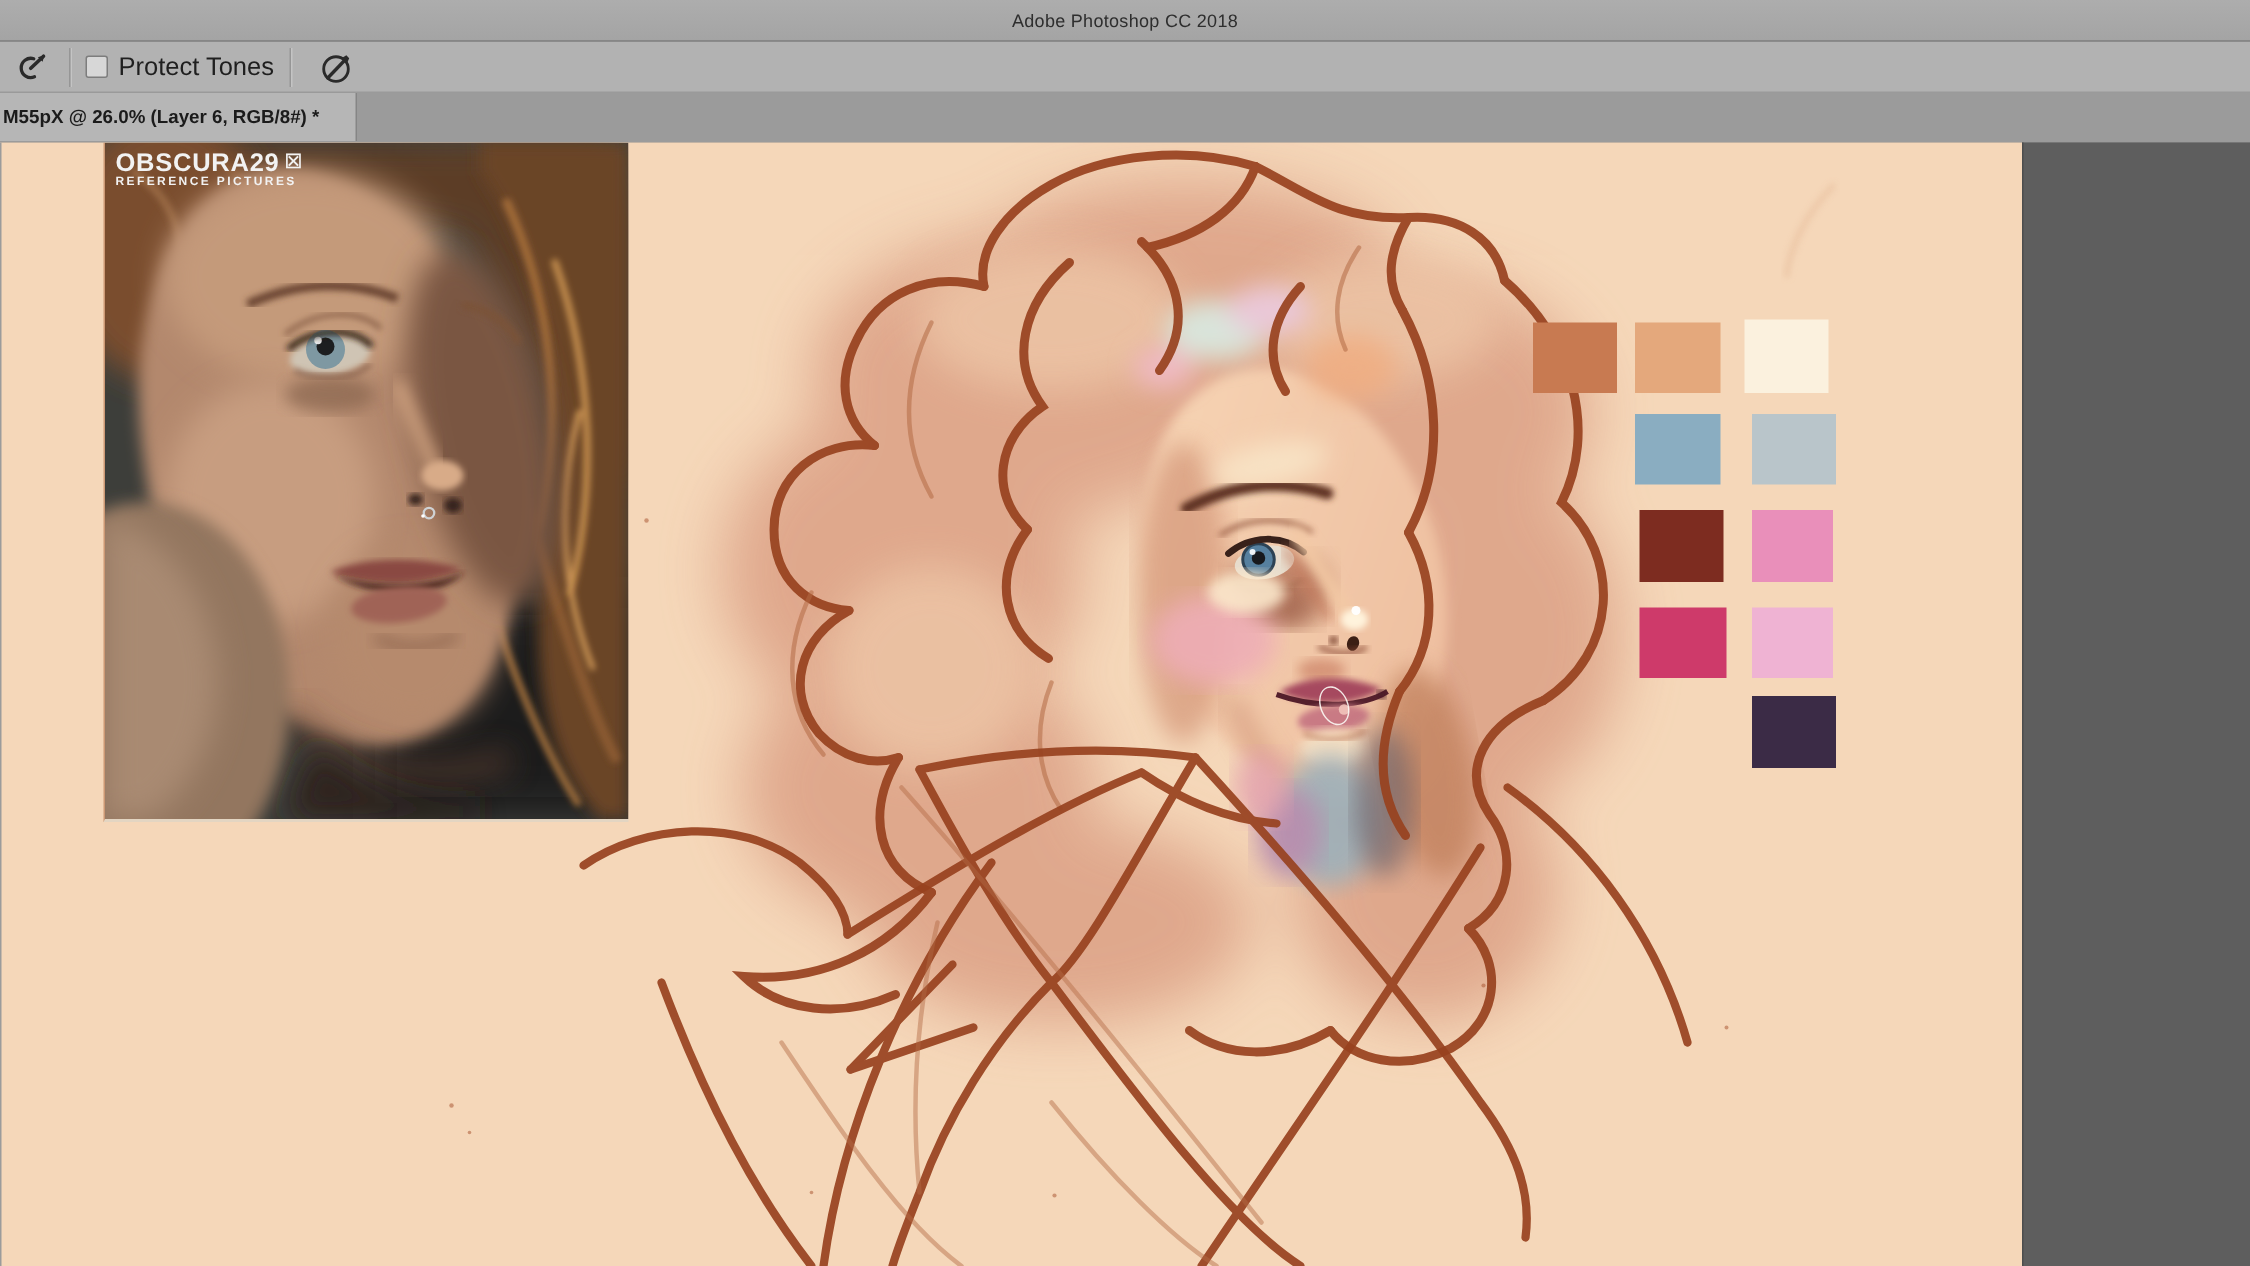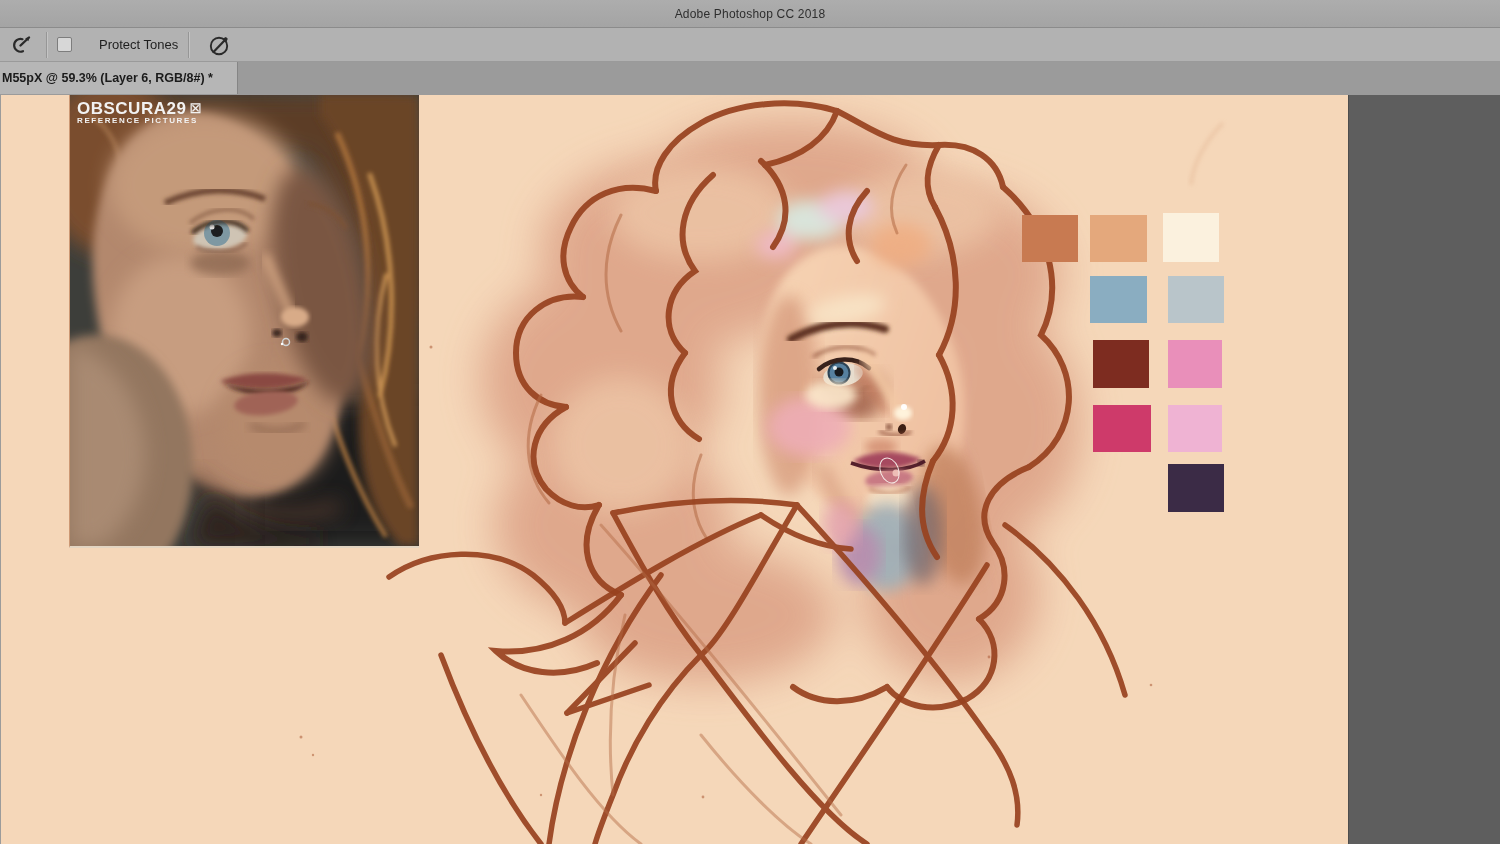--- a/index.html
+++ b/index.html
@@ -11,21 +11,21 @@
   .titlebar{position:absolute;left:0;top:0;width:100%;height:27px;background:linear-gradient(#adadad,#a4a4a4);
             border-bottom:1px solid #8b8b8b;display:flex;align-items:center;justify-content:center;}
   .titlebar span{font-size:12px;color:#2e2e2e;letter-spacing:.2px;}
 
   .optionsbar{position:absolute;left:0;top:28px;width:100%;height:33px;background:#b2b2b2;
               border-bottom:1px solid #9a9a9a;display:flex;align-items:center;}
   .opt-icon{width:30px;height:26px;display:flex;align-items:center;justify-content:center;margin-left:6px;}
   .opt-div{width:1px;height:26px;background:#969696;box-shadow:1px 0 0 #c4c4c4;margin:0 10px;}
   .pt-wrap{display:flex;align-items:center;gap:7px;}
   .checkbox{width:13px;height:13px;background:#d7d7d7;border:1px solid #7d7d7d;border-radius:2px;}
-  .pt-label{font-size:13px;color:#1f1f1f;margin-left:20px;}
+  .pt-label{font-size:17px;color:#1f1f1f;}
 
   .tabbar{position:absolute;left:0;top:62px;width:100%;height:33px;background:#9b9b9b;
           border-bottom:1px solid #838383;}
   .tab{position:absolute;left:0;top:0;height:32px;width:238px;background:#b6b6b6;
        border-right:1px solid #858585;display:flex;align-items:center;padding-left:2px;box-sizing:border-box;}
   .tab span{font-size:12.5px;font-weight:bold;color:#1b1b1b;white-space:nowrap;overflow:hidden;}
 
   
   .workspace{position:absolute;left:0;top:95px;width:1500px;height:749px;}
   .canvas{position:absolute;left:0;top:0;width:1348px;height:749px;background:var(--canvas-bg,#f5d7b9);
@@ -76,21 +76,21 @@
       <svg width="26" height="24" viewBox="0 0 26 24">
         <circle cx="12" cy="13" r="8.2" fill="none" stroke="#2a2a2a" stroke-width="1.9"></circle>
         <path d="M6.5 19 L17.5 7.5" stroke="#2a2a2a" stroke-width="2.2" stroke-linecap="round"></path>
         <path d="M18.9 3.9 L15.9 5.6 L19.4 9 L20.8 5.8 Z" fill="#2a2a2a"></path>
       </svg>
     </div>
   </div>
 
   <div class="tabbar">
     <div class="tab">
-      <span>M55pX @ 59.3% (Layer 6, RGB/8#) *</span>
+      <span>M55pX @ 26.0% (Layer 6, RGB/8#) *</span>
     </div>
   </div>
 
   <div class="workspace">
     <div class="canvas">
 
       <svg class="painting" width="1348" height="749" viewBox="0 0 1348 749">
         <defs>
           <filter id="b2">
               <feGaussianBlur stdDeviation="2"></feGaussianBlur>

